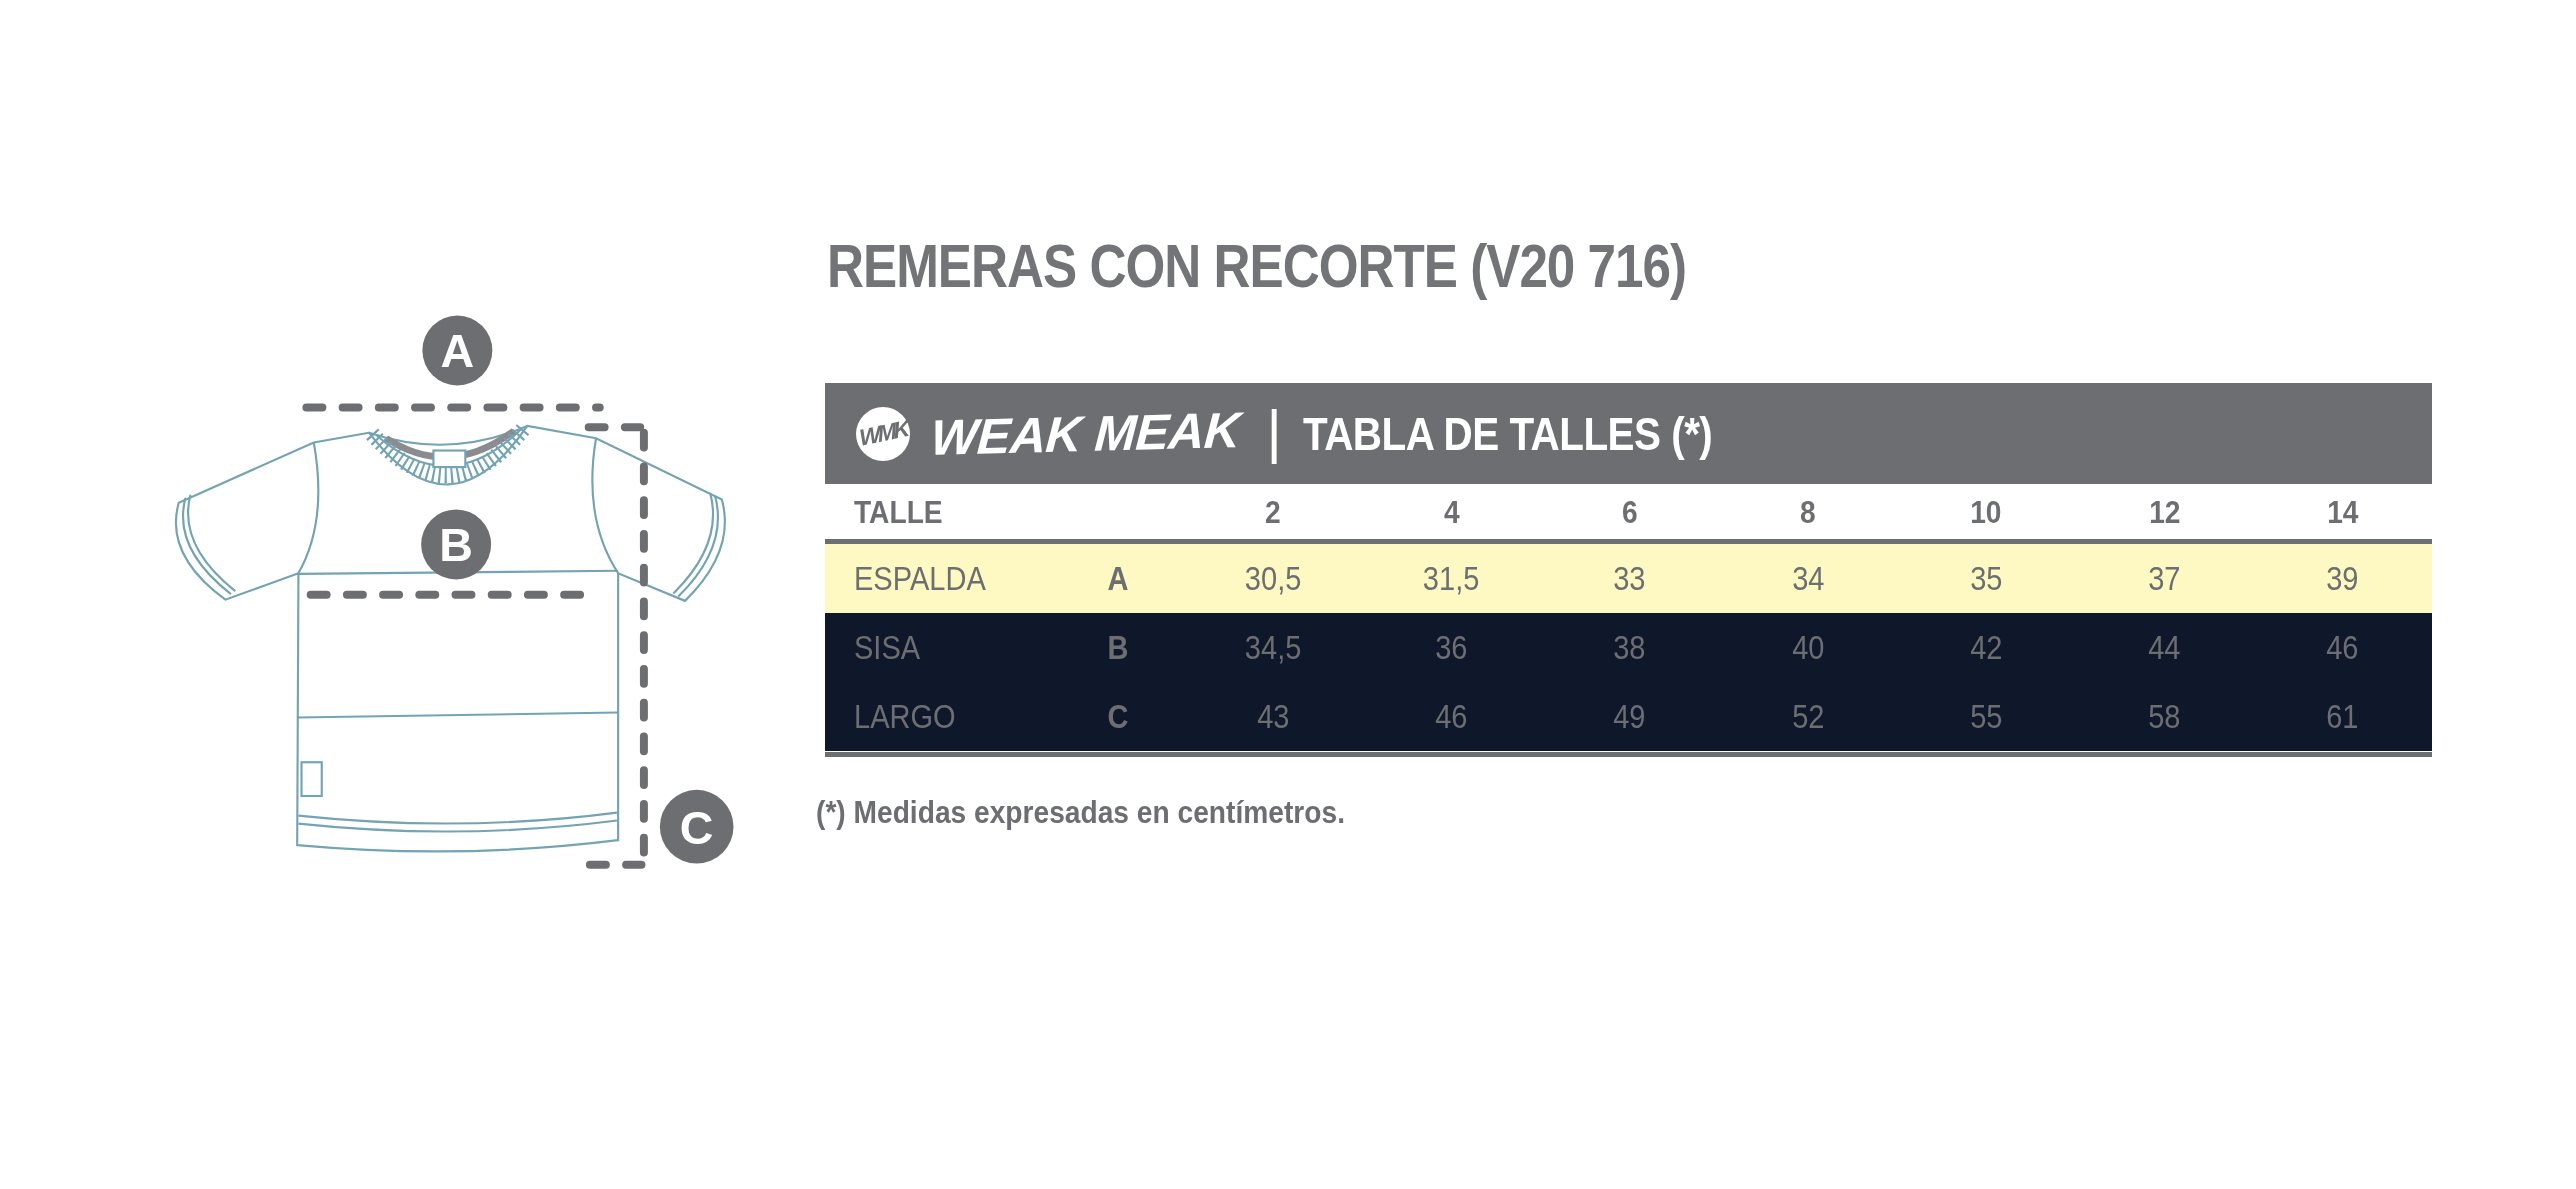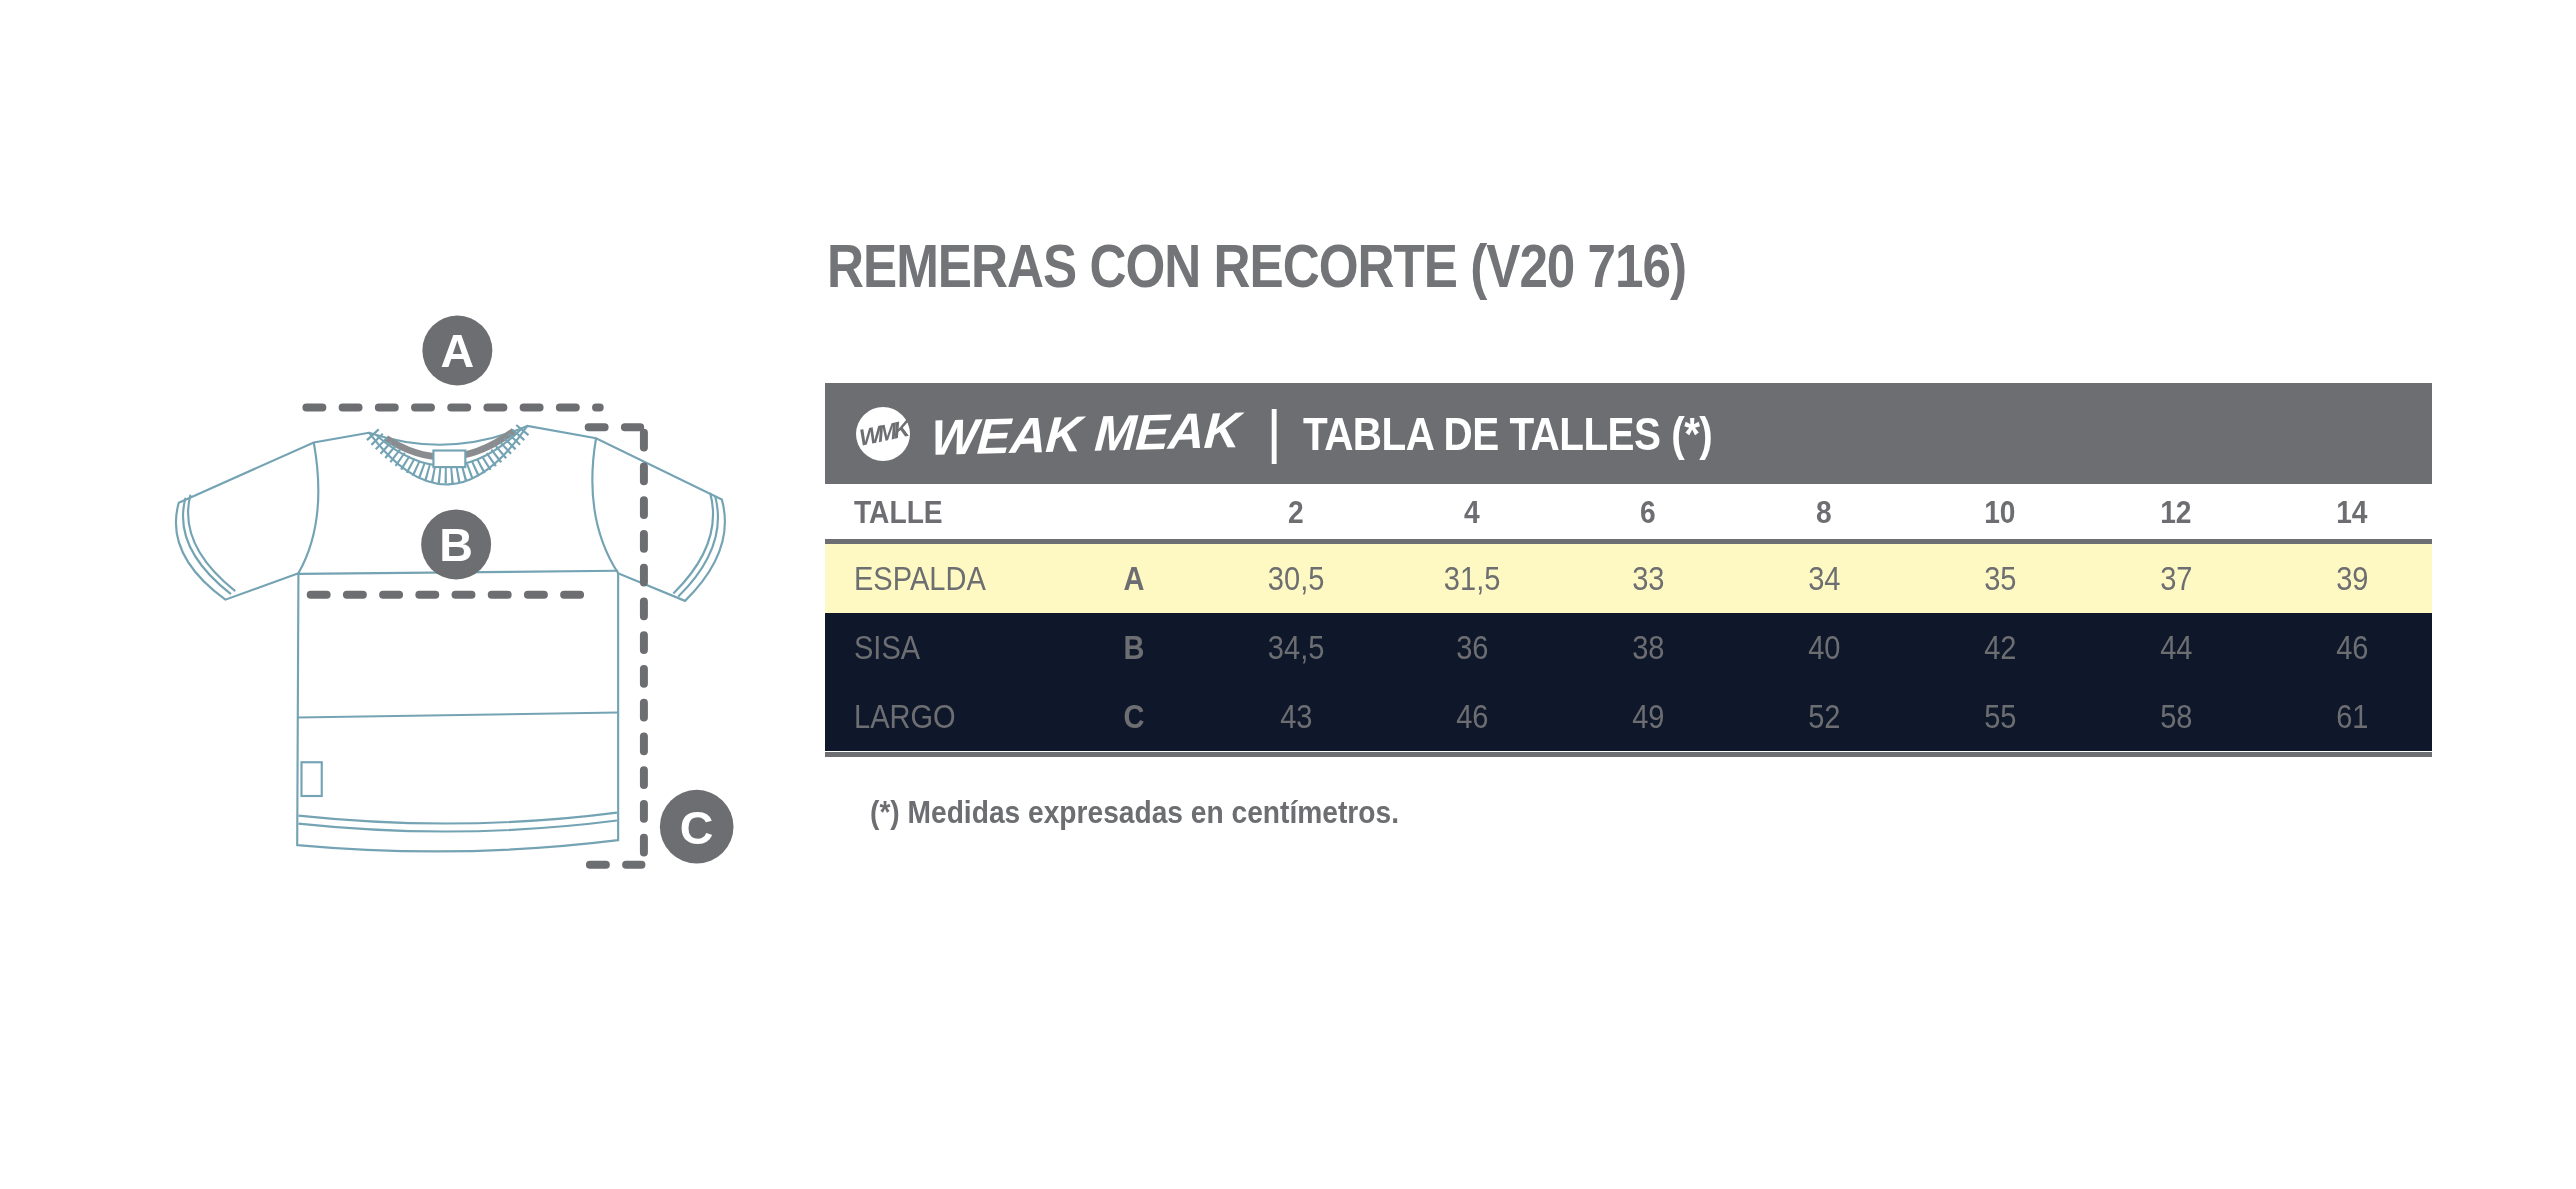--- a/index.html
+++ b/index.html
@@ -37,38 +37,38 @@
   }
   .bar-title{
     color:#fff;font-size:47px;font-weight:bold;letter-spacing:-0.6px;white-space:nowrap;
     transform:scaleX(.86);transform-origin:left center;
   }
 
   
   .tgrid{
     left:825px;width:1607px;display:grid;
     grid-template-columns:227px 132px repeat(7,1fr);
-    align-items:center;color:#6d6e71;gap:16px;
+    align-items:center;color:#6d6e71;
   }
   .thead{top:485px;height:54px;font-size:32px;font-weight:bold}
   .trow{height:69px;font-size:33px}
   .r0{top:544px;background:#fef9c3}
   .r1{top:613px;background:#0f172a}
   .r2{top:682px;background:#0f172a}
   .cell{text-align:center}
   .cell-label{text-align:left;padding-left:29.4px}
   .cell-letter{text-align:center;font-weight:bold}
   .cond{display:inline-block;transform:scaleX(.88)}
   .condL{display:inline-block;transform:scaleX(.88);transform-origin:left center}
   .rule{left:825px;width:1607px;height:4.9px;background:#6d6e71}
   .rule-top{top:539px}
   .rule-bottom{top:752px}
 
   .footnote{
-    left:870px;top:794px;font-size:32px;font-weight:bold;color:#6d6e71;white-space:nowrap;
+    left:816px;top:794px;font-size:32px;font-weight:bold;color:#6d6e71;white-space:nowrap;
   }
 
   
   .diagram{left:153px;top:294px;width:675px;height:626px}
   .garment{fill:none;stroke:#74a3b3;stroke-width:3.5}
   .garment-fill{fill:#ffffff;stroke:#74a3b3;stroke-width:3.5}
   .rib{fill:none;stroke:#74a3b3;stroke-width:26;stroke-dasharray:3.5 6.5}
   .inner-band{fill:none;stroke:#8a8c8f;stroke-width:11}
   .meas{fill:none;stroke:#6d6e71;stroke-width:13;stroke-linecap:round}
   .dashA{stroke-dasharray:26 33}

